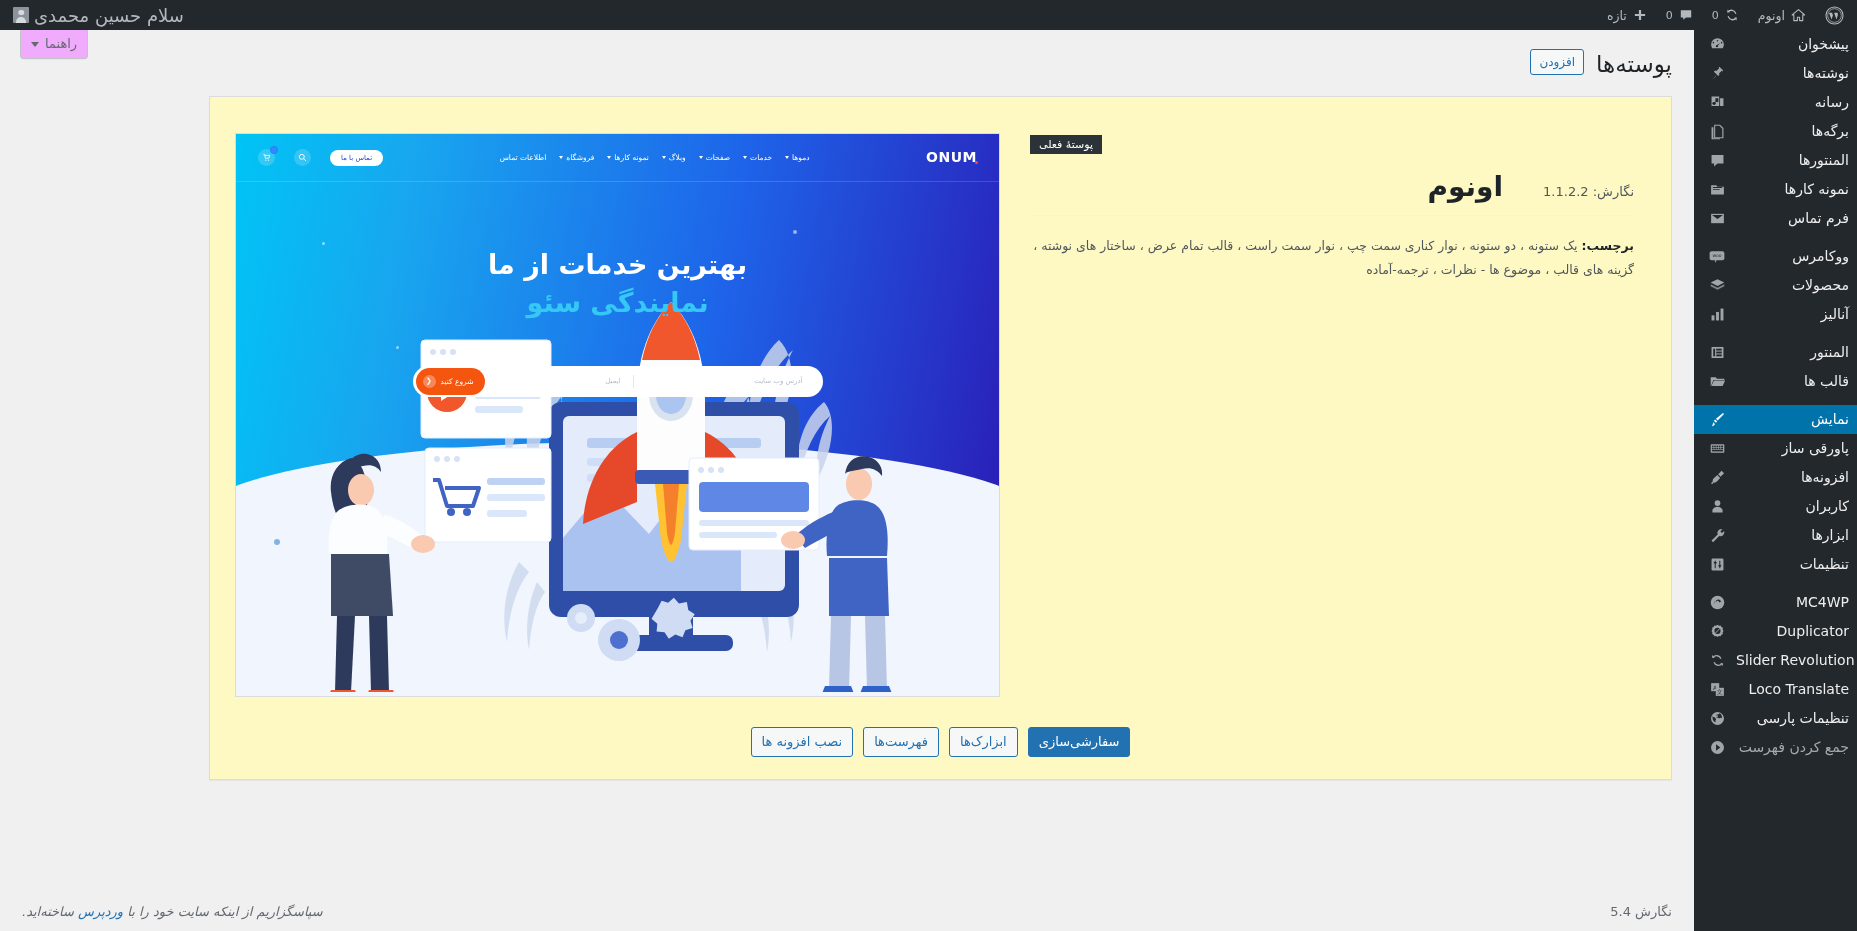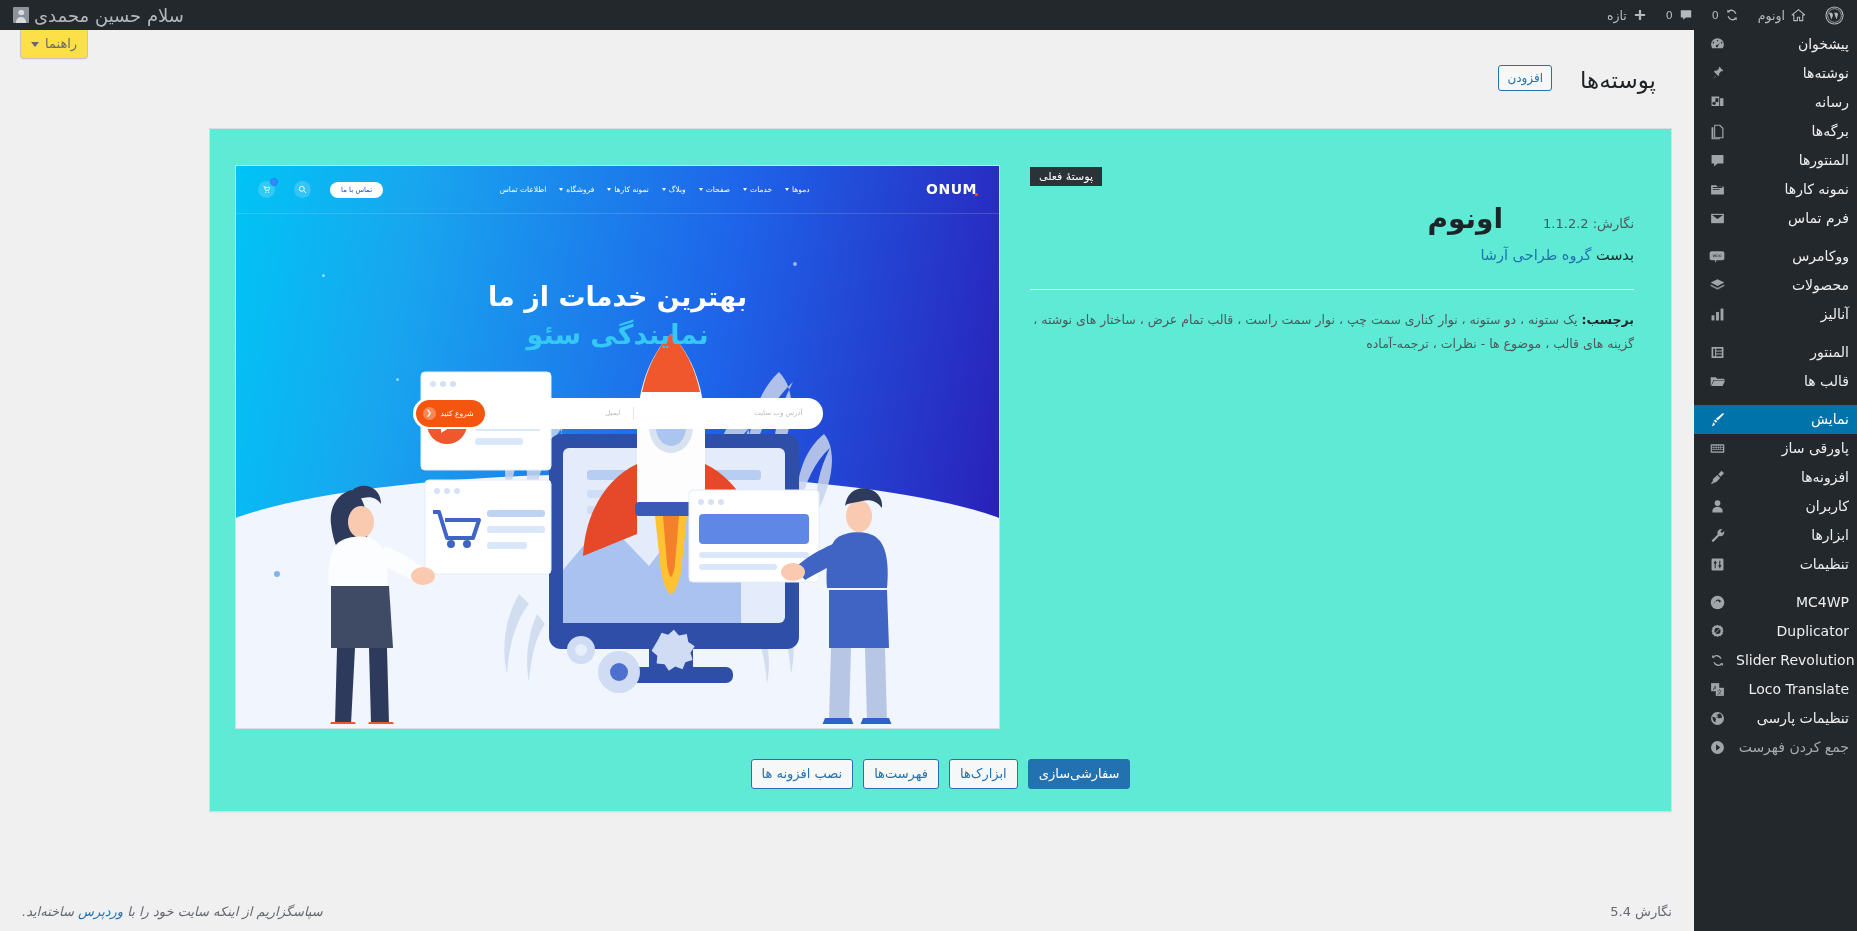--- a/index.html
+++ b/index.html
@@ -78,55 +78,55 @@
 
   
   #wpcontent {
     position: absolute; top: 30px; right: 163px; left: 0; bottom: 0;
     background: #f0f0f1; overflow: hidden;
   }
   #screen-meta-links {
     position: absolute; top: 0; left: 20px; z-index: 10;
   }
   .help-tab {
-    background: #fde047; border: 1px solid #c3c4c7; border-top: none;
+    background: #f0abfc; border: 1px solid #c3c4c7; border-top: none;
     border-radius: 0 0 4px 4px; padding: 3px 10px 3px 10px;
     font-size: 13px; color: #646970; cursor: pointer;
     display: flex; align-items: center; gap: 6px; flex-direction: row-reverse;
     box-shadow: 0 1px 1px rgba(0,0,0,.04);
     line-height: 22px;
     text-align: right;
   }
   .help-tab .caret {
     width: 0; height: 0; border-left: 4.5px solid transparent; border-right: 4.5px solid transparent;
     border-top: 5px solid #646970; display:block;
   }
 
   .wrap { padding: 9px 22px 0 22px; }
   .page-head {
     display: flex; align-items: center; gap: 12px;
     margin: 0 0 12px 0; padding-top: 2px;
   }
   h1.page-title {
-    font-size: 23px; font-weight: 400; color: #1d2327; margin: 16px;
+    font-size: 23px; font-weight: 400; color: #1d2327; margin: 0;
     line-height: 1.3; padding: 9px 0 4px 0;
   }
   .btn {
     display: inline-block; font-size: 13px; line-height: 2.15384615;
     padding: 0 10px; border-radius: 3px; cursor: pointer;
     border: 1px solid #2271b1; color: #2271b1; background: #f6f7f7;
     white-space: nowrap;
   }
   .btn.small { font-size: 12px; padding: 0 8px; line-height: 2; }
   .btn.primary { background: #2271b1; border-color: #2271b1; color: #fff; }
 
   
   .theme-browser { margin-top: 2px; }
   .theme-single {
-    background: #5eead4; border: 1px solid #dcdcde;
+    background: #fef9c3; border: 1px solid #dcdcde;
     margin: 0 0 0 0; width: 1463px; max-width: 100%;
     box-shadow: 0 1px 1px rgba(0,0,0,.04);
     position: relative;
   }
   .theme-inner { display: flex; flex-direction: row; padding: 20px 25px 0 25px; gap: 30px; }
   .theme-screenshots {
     flex: none; width: 765px; border: 1px solid #dcdcde; overflow: hidden;
     align-self: flex-start; margin-top: 16px;
   }
   .theme-about { flex: 1; padding: 16px 12px 0 0; min-width: 0; }
@@ -551,24 +551,20 @@
         <div class="theme-inner">
 
           <div class="theme-about">
             <div style="text-align:left;">
               <span class="current-label">پوستهٔ فعلی</span>
             </div>
             <h2 class="theme-name">
               <span class="theme-version">نگارش: 1.1.2.2</span>
               <span>اونوم</span>
             </h2>
-            <p class="theme-author">
-              <span>بدست</span>
-              <a href="#">گروه طراحی آرشا</a>
-            </p>
             <hr class="theme-hr">
             <p class="theme-tags">
               <b>برچسب:</b>
               <span>یک ستونه ، دو ستونه ، نوار کناری سمت چپ ، نوار سمت راست ، قالب تمام عرض ، ساختار های نوشته ، گزینه های قالب ، موضوع ها - نظرات ، ترجمه-آماده</span>
             </p>
           </div>
 
           <div class="theme-screenshots">
             <div class="ss">
               <div class="ss-hero"></div>

